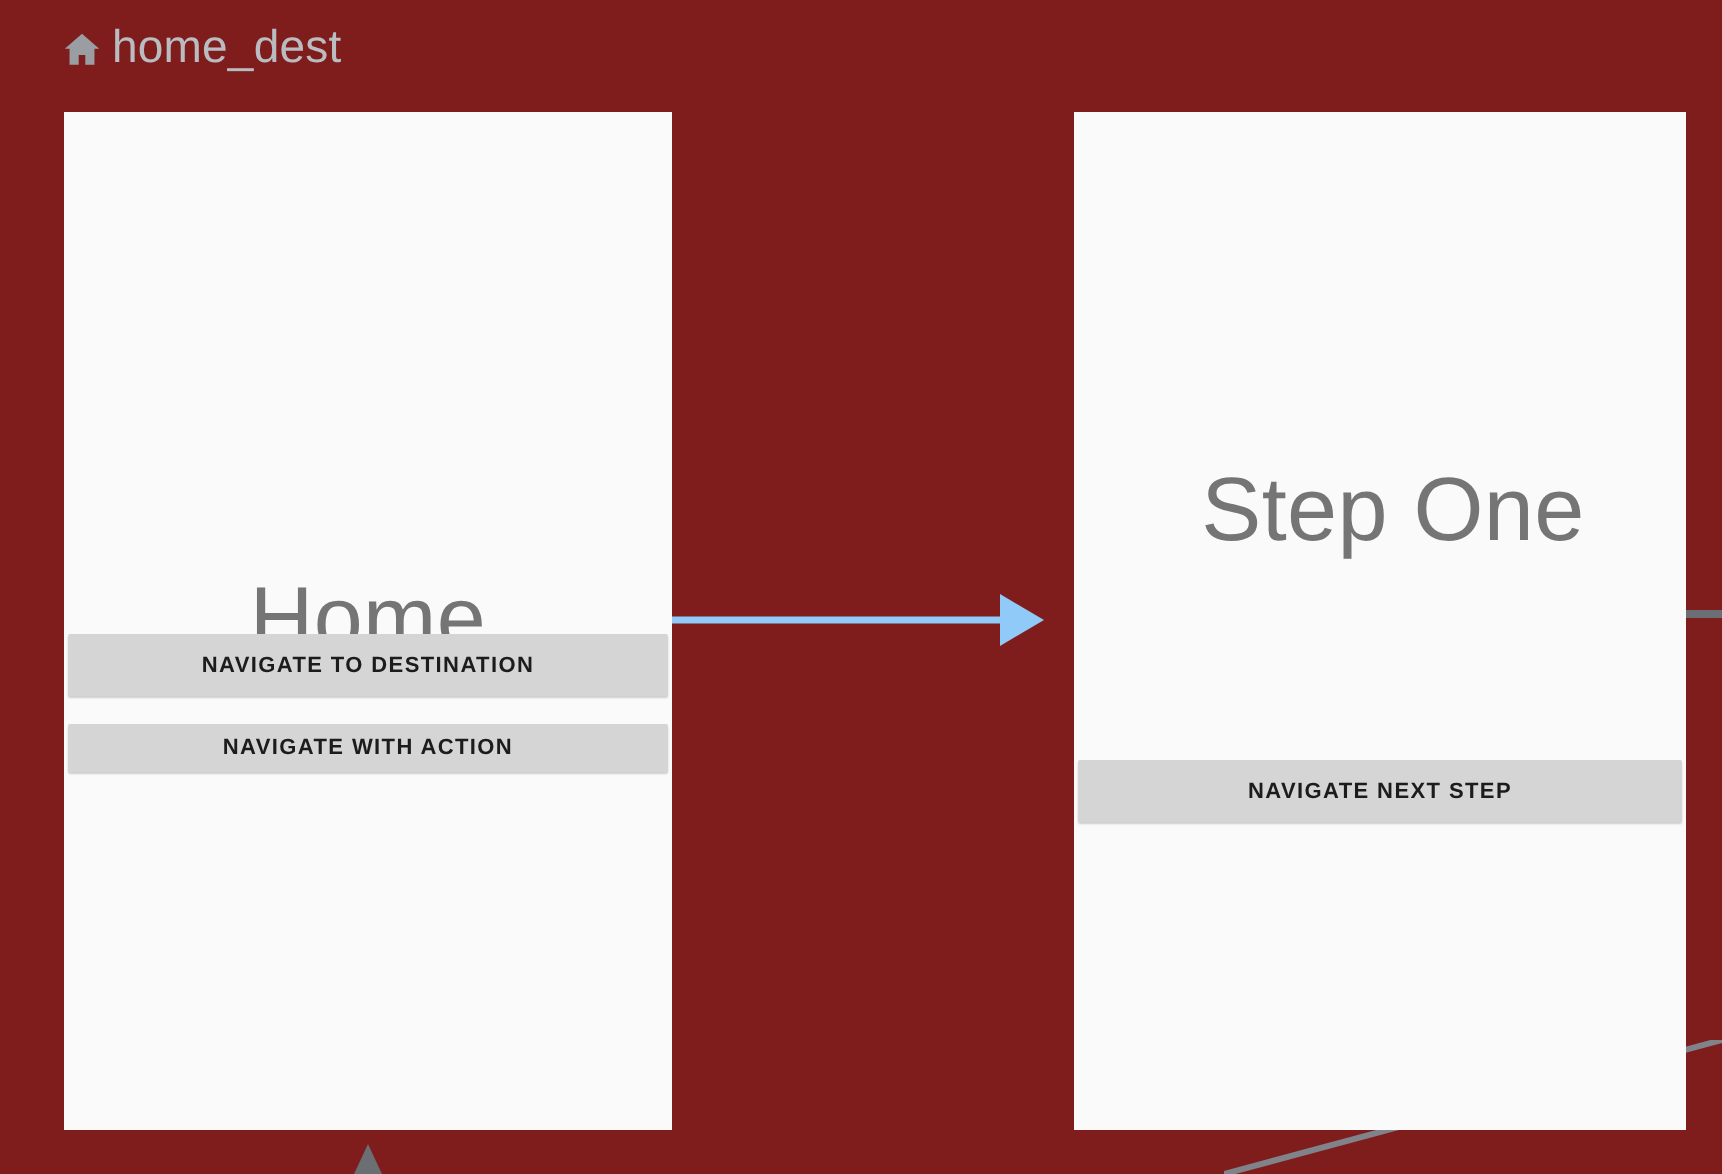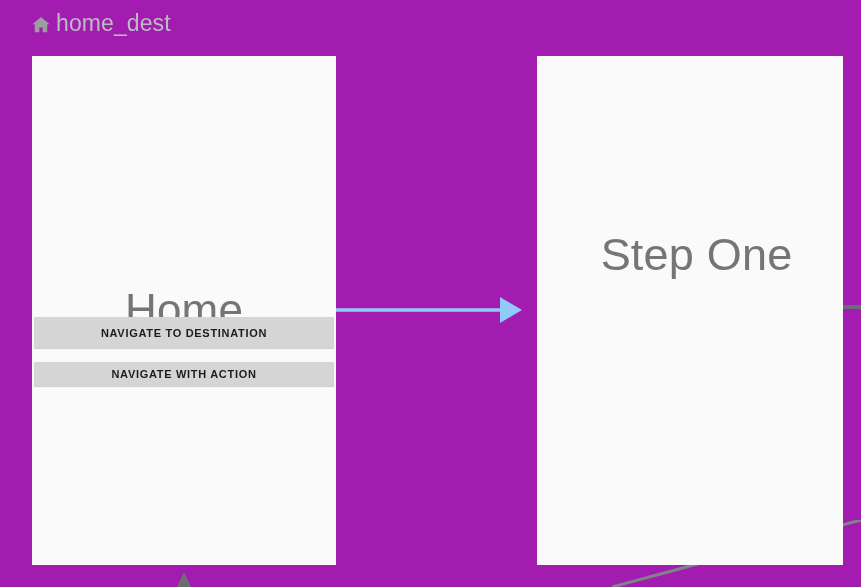--- a/index.html
+++ b/index.html
@@ -12,21 +12,21 @@
     overflow: hidden;
     background: #2e3033;
     font-family: "Liberation Sans", sans-serif;
     -webkit-font-smoothing: antialiased;
   }
 
   #nav-editor-surface {
     position: relative;
     width: 861px;
     height: 587px;
-    background: #a21caf;
+    background: #7f1d1d;
   }
 
   
   .dest-label {
     position: absolute;
     display: flex;
     align-items: center;
     gap: 4px;
     color: #b9bdc2;
     font-size: 23px;
@@ -190,20 +190,21 @@
 
 
   <div class="dest-card" id="card-home">
     <div class="screen-title" id="home-screen-title">Home</div>
     <button class="mat-button" id="btn-navigate-to-destination">NAVIGATE TO DESTINATION</button>
     <button class="mat-button" id="btn-navigate-with-action">NAVIGATE WITH ACTION</button>
   </div>
 
   <div class="dest-card" id="card-flow-step-one">
     <div class="screen-title" id="step-one-screen-title">Step One</div>
+    <button class="mat-button" id="btn-navigate-next-step">NAVIGATE NEXT STEP</button>
   </div>
 
   <svg id="action-arrow-home-to-step-one" viewBox="0 0 196 36" xmlns="http://www.w3.org/2000/svg">
     <line x1="5" y1="18" x2="172" y2="18" stroke="#90caf9" stroke-width="3.5"></line>
     <polygon points="170,5 192,18 170,31" fill="#90caf9"></polygon>
   </svg>
 
 </div>
 
 </body></html>

